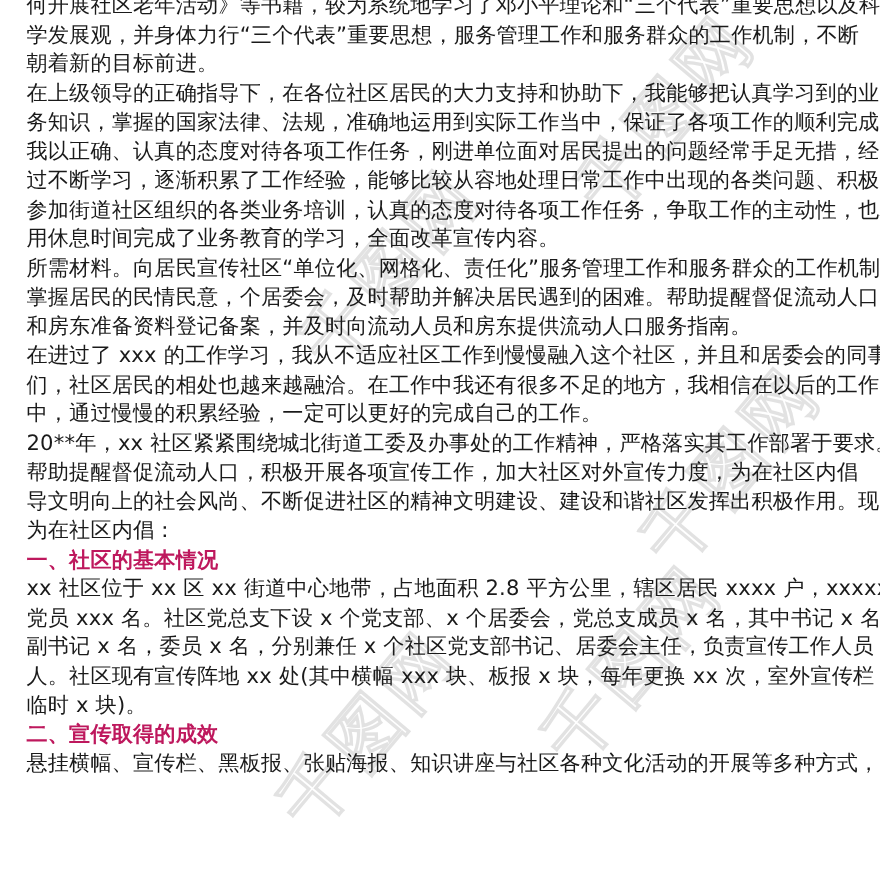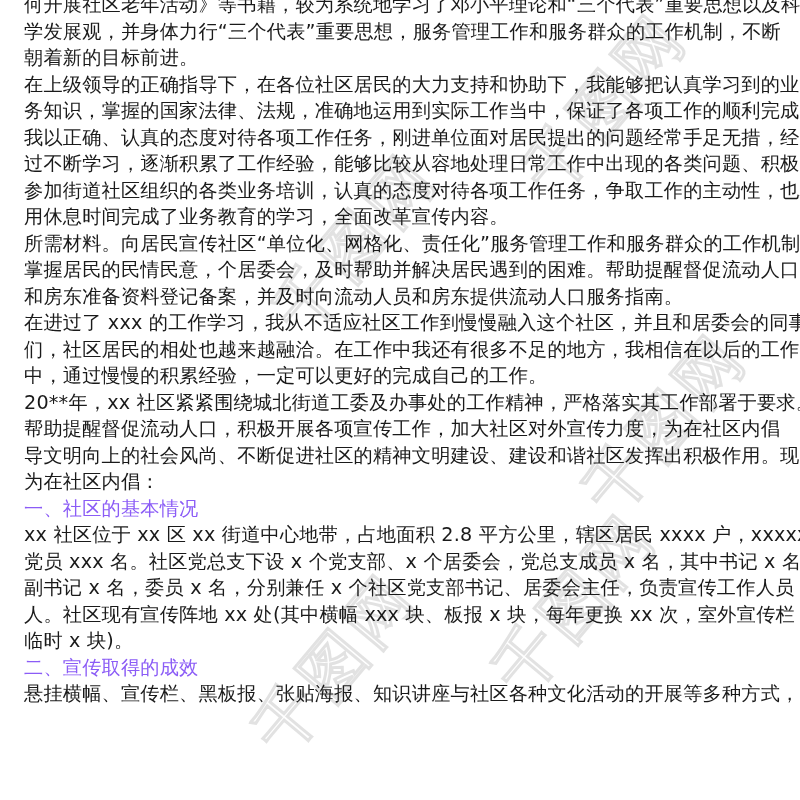--- a/index.html
+++ b/index.html
@@ -27,22 +27,22 @@
       line-height: 26.5px;
       color: #1a1a1a;
       letter-spacing: 0.2px;
     }
     .line {
       display: block;
       white-space: nowrap;
       height: 26.5px;
     }
     .line.heading {
-      font-weight: normal;
-      color: #8b5cf6;
+      font-weight: bold;
+      color: #be185d;
     }
     .watermark {
       position: absolute;
       font-family: "DejaVu Sans", sans-serif;
       color: rgba(200, 200, 200, 0.35);
       font-size: 64px;
       font-weight: bold;
       transform: rotate(-50deg);
       pointer-events: none;
       white-space: nowrap;

